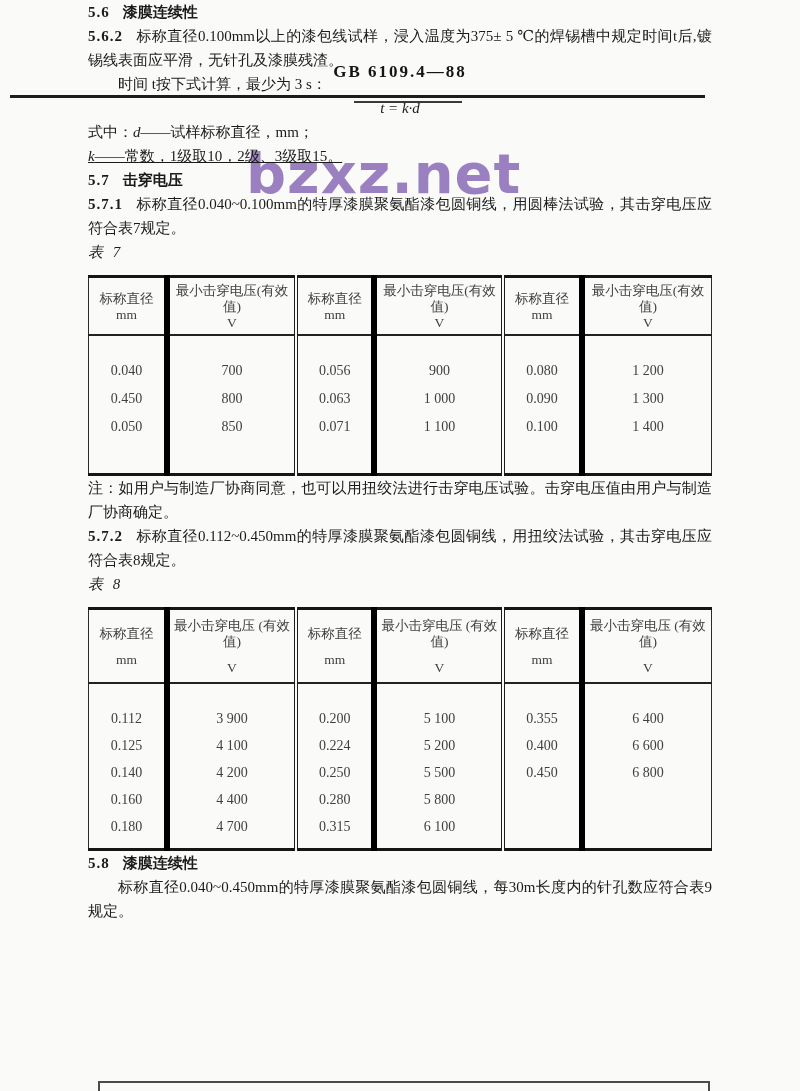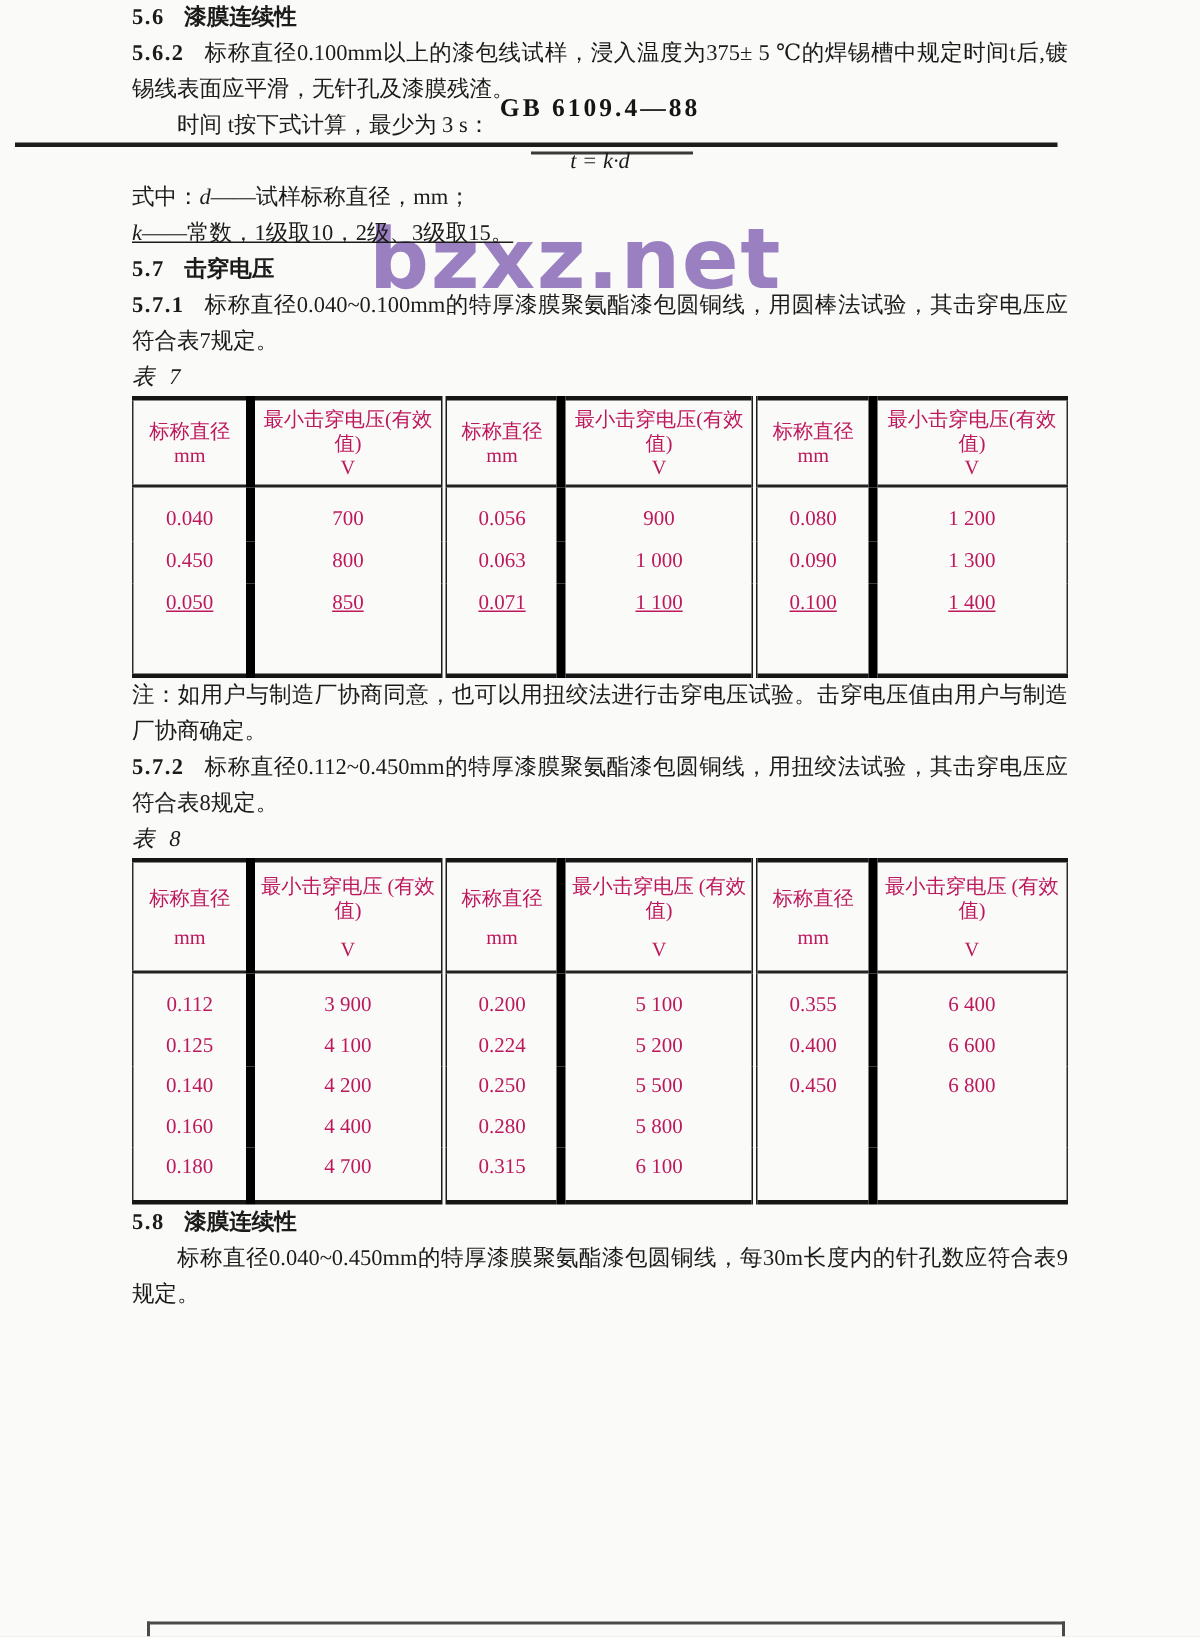--- a/index.html
+++ b/index.html
@@ -42,39 +42,39 @@
   .cap8 { margin-top:4px; }
   .note-line { margin-top:12px; margin-left:22px; font-size:13.5px; line-height:20px; }
   .p572 { margin-top:12px; }
   .h58 { margin-top:24px; }
   .p58 { margin-top:2px; text-indent:2em; }
   
   table.data-table {
     width:100%; border-collapse:collapse; table-layout:fixed;
     border-top:3px solid #161616; border-bottom:3px solid #161616;
     border-left:1px solid #2b2b2b; border-right:1px solid #2b2b2b;
-    font-size:14px; color:#be185d; margin-top:0;
+    font-size:14px; color:#404040; margin-top:11px;
   }
   .t7 { margin-top:2px; }
   .data-table th, .data-table td {
     border-left:6px solid #000000; text-align:center; vertical-align:middle;
     font-weight:normal; padding:0;
   }
   .data-table th:first-child, .data-table td:first-child { border-left:none; }
   .data-table th.g, .data-table td:nth-child(3), .data-table td:nth-child(5) { border-left:4px double #1c1c1c; }
   .data-table thead th { border-bottom:2px solid #222; }
   .t7 thead th { height:56px; }
   .t8 thead th { height:72px; }
   .hdr-l1 { font-size:13.5px; line-height:16px; }
   .hdr-l2 { font-size:13.5px; line-height:15px; }
   .t8 .hdr-l2 { margin-top:10px; }
   .t7 tbody td { height:28px; }
   .t8 tbody td { height:27px; }
-  .t7 tbody tr:first-child td, .t8 tbody tr:first-child td { padding-top:8px;text-align:center; }
-  .t7 tbody tr:last-child td { padding-bottom:32px;text-decoration:underline; }
+  .t7 tbody tr:first-child td, .t8 tbody tr:first-child td { padding-top:21px;text-align:center; }
+  .t7 tbody tr:last-child td { padding-bottom:32px; }
   .t8 tbody tr:last-child td { padding-bottom:8px; }
   
   .bottom-box {
     position:absolute; top:1081px; left:98px; width:608px; height:30px;
     border:2px solid #4a4a4a; border-bottom:none; background:transparent; z-index:1;
   }
 </style>
 </head>
 <body>
 

